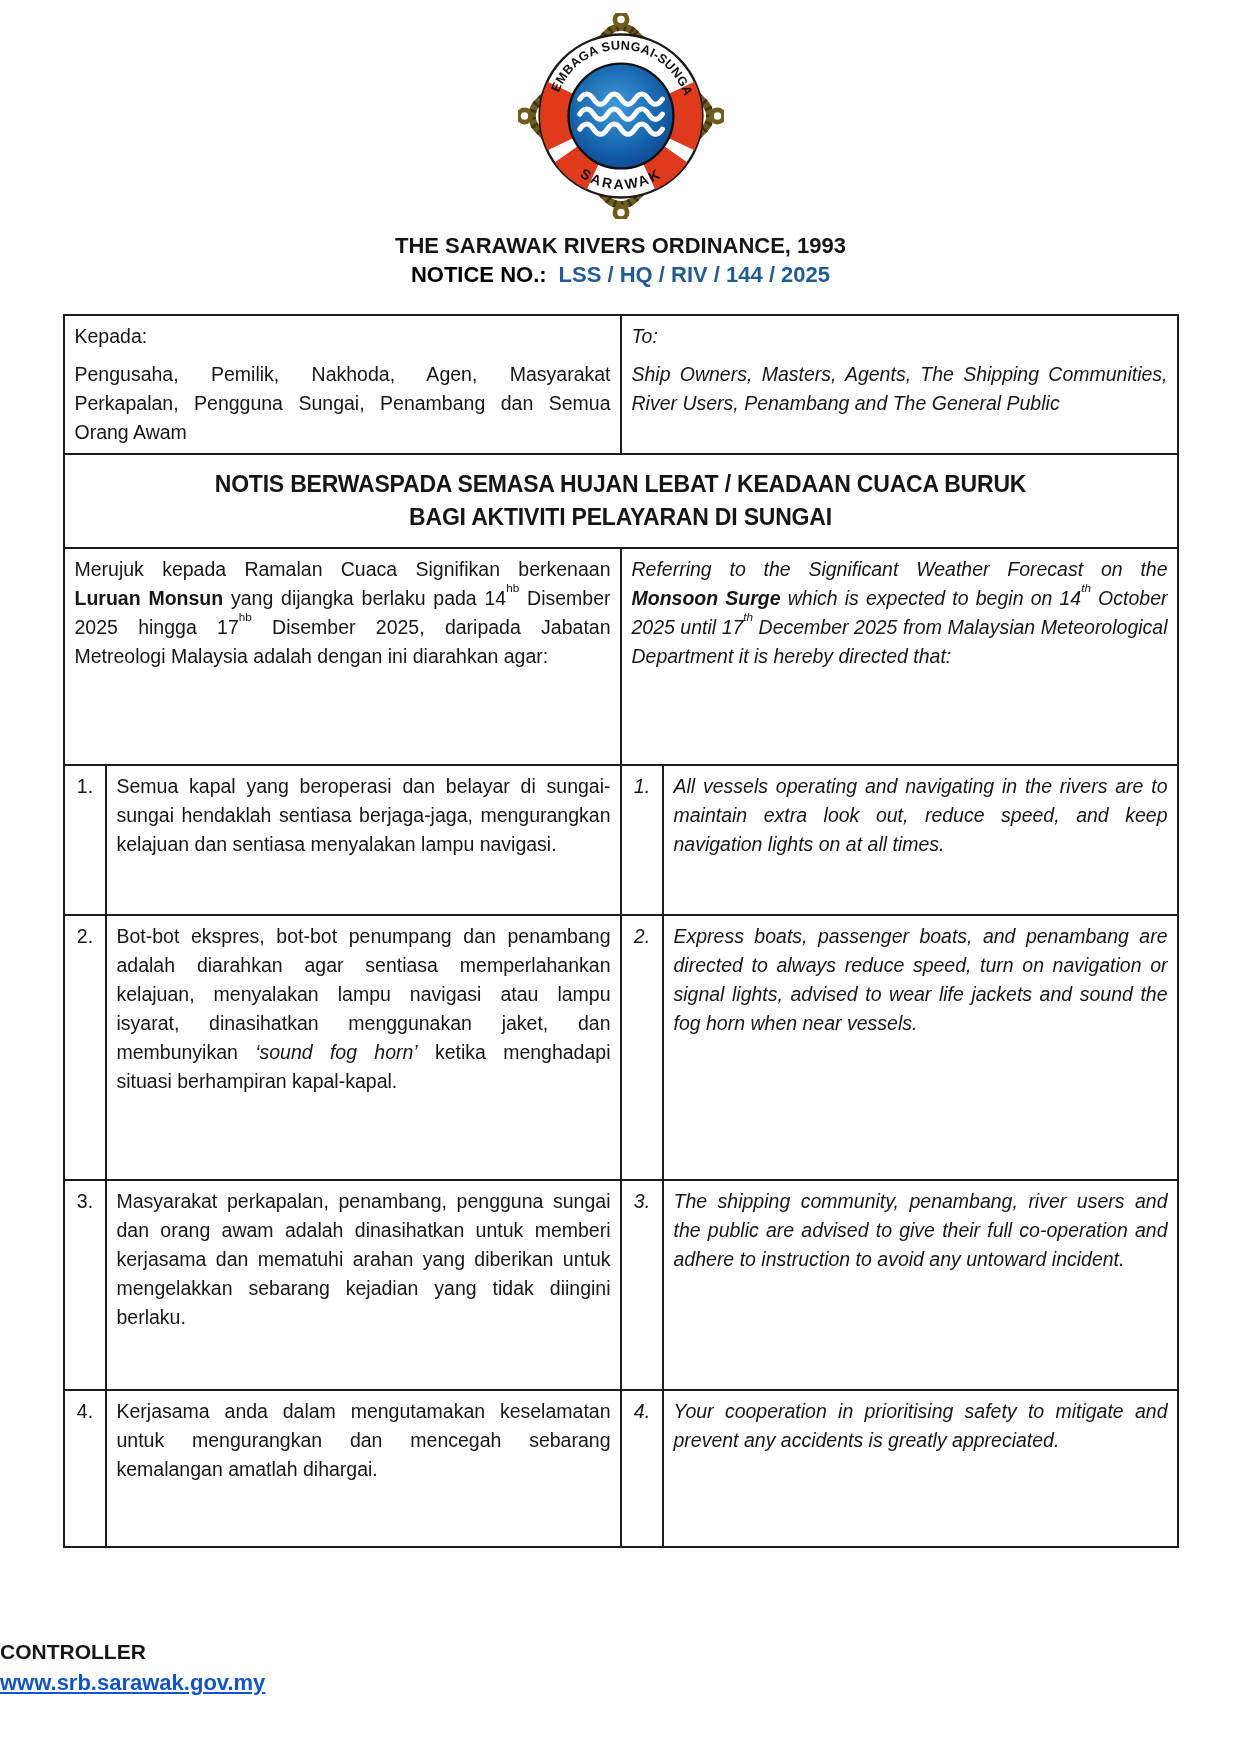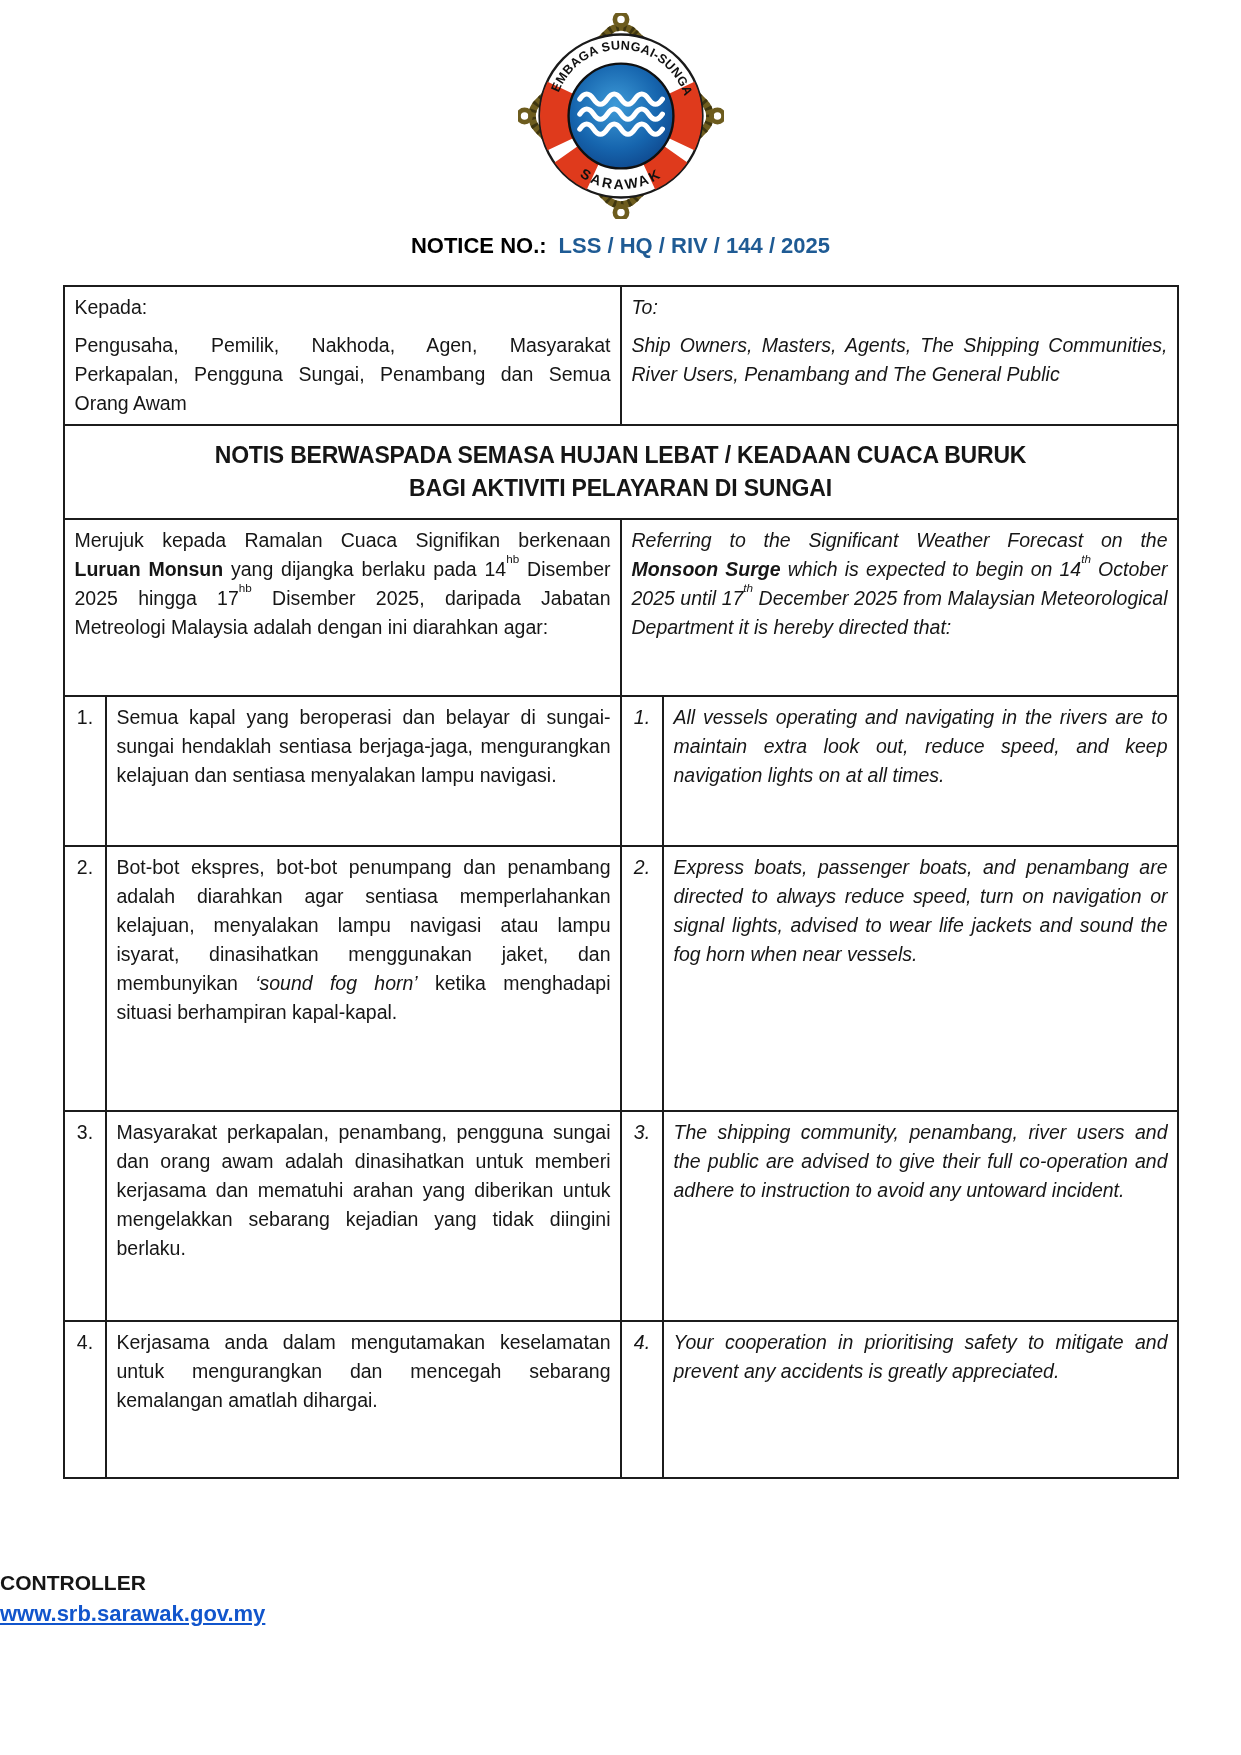--- a/index.html
+++ b/index.html
@@ -109,20 +109,21 @@
       <text class="arc-text" font-size="13.5" letter-spacing="0.4">
         <textPath href="#arcTop" startOffset="50%" text-anchor="middle">LEMBAGA SUNGAI-SUNGAI</textPath>
       </text>
       <text class="arc-text" font-size="15" letter-spacing="2.5">
         <textPath href="#arcBottom" startOffset="50%" text-anchor="middle">SARAWAK</textPath>
       </text>
     </svg>
   </div>
 
   <div class="titles">
+    <div>THE SARAWAK RIVERS ORDINANCE, 1993</div>
     <div class="notice-line">
       <span class="label">NOTICE NO.:</span><span class="number">LSS / HQ / RIV / 144 / 2025</span>
     </div>
   </div>
 
   <table class="notice">
     <colgroup>
         <col style="width:42px">
         <col style="width:515px">
         <col style="width:42px">
@@ -141,21 +142,21 @@
       </td>
     </tr>
 
     <tr class="subject-row" style="height:94px;">
       <td colspan="4">
         <div>NOTIS BERWASPADA SEMASA HUJAN LEBAT / KEADAAN CUACA BURUK</div>
         <div>BAGI AKTIVITI PELAYARAN DI SUNGAI</div>
       </td>
     </tr>
 
-    <tr style="height:177px;">
+    <tr style="height:217px;">
       <td colspan="2" class="just"><span>Merujuk kepada Ramalan Cuaca Signifikan berkenaan </span><span class="b">Luruan Monsun</span><span> yang dijangka berlaku pada 14</span><sup>hb</sup><span> Disember 2025 hingga 17</span><sup>hb</sup><span> Disember 2025, daripada Jabatan Metreologi Malaysia adalah dengan ini diarahkan agar:</span></td>
       <td colspan="2" class="en just"><span>Referring to the Significant Weather Forecast on the </span><span class="b">Monsoon Surge</span><span> which is expected to begin on 14</span><sup>th</sup><span> October 2025 until 17</span><sup>th</sup><span> December 2025 from Malaysian Meteorological Department it is hereby directed that:</span></td>
     </tr>
 
     <tr style="height:150px;">
       <td class="numcell">1.</td>
       <td class="textcell just"><span>Semua kapal yang beroperasi dan belayar di sungai-sungai hendaklah sentiasa berjaga-jaga, mengurangkan kelajuan dan sentiasa menyalakan lampu navigasi.</span></td>
       <td class="numcell en">1.</td>
       <td class="textcell en just"><span>All vessels operating and navigating in the rivers are to maintain extra look out, reduce speed, and keep navigation lights on at all times.</span></td>
     </tr>

